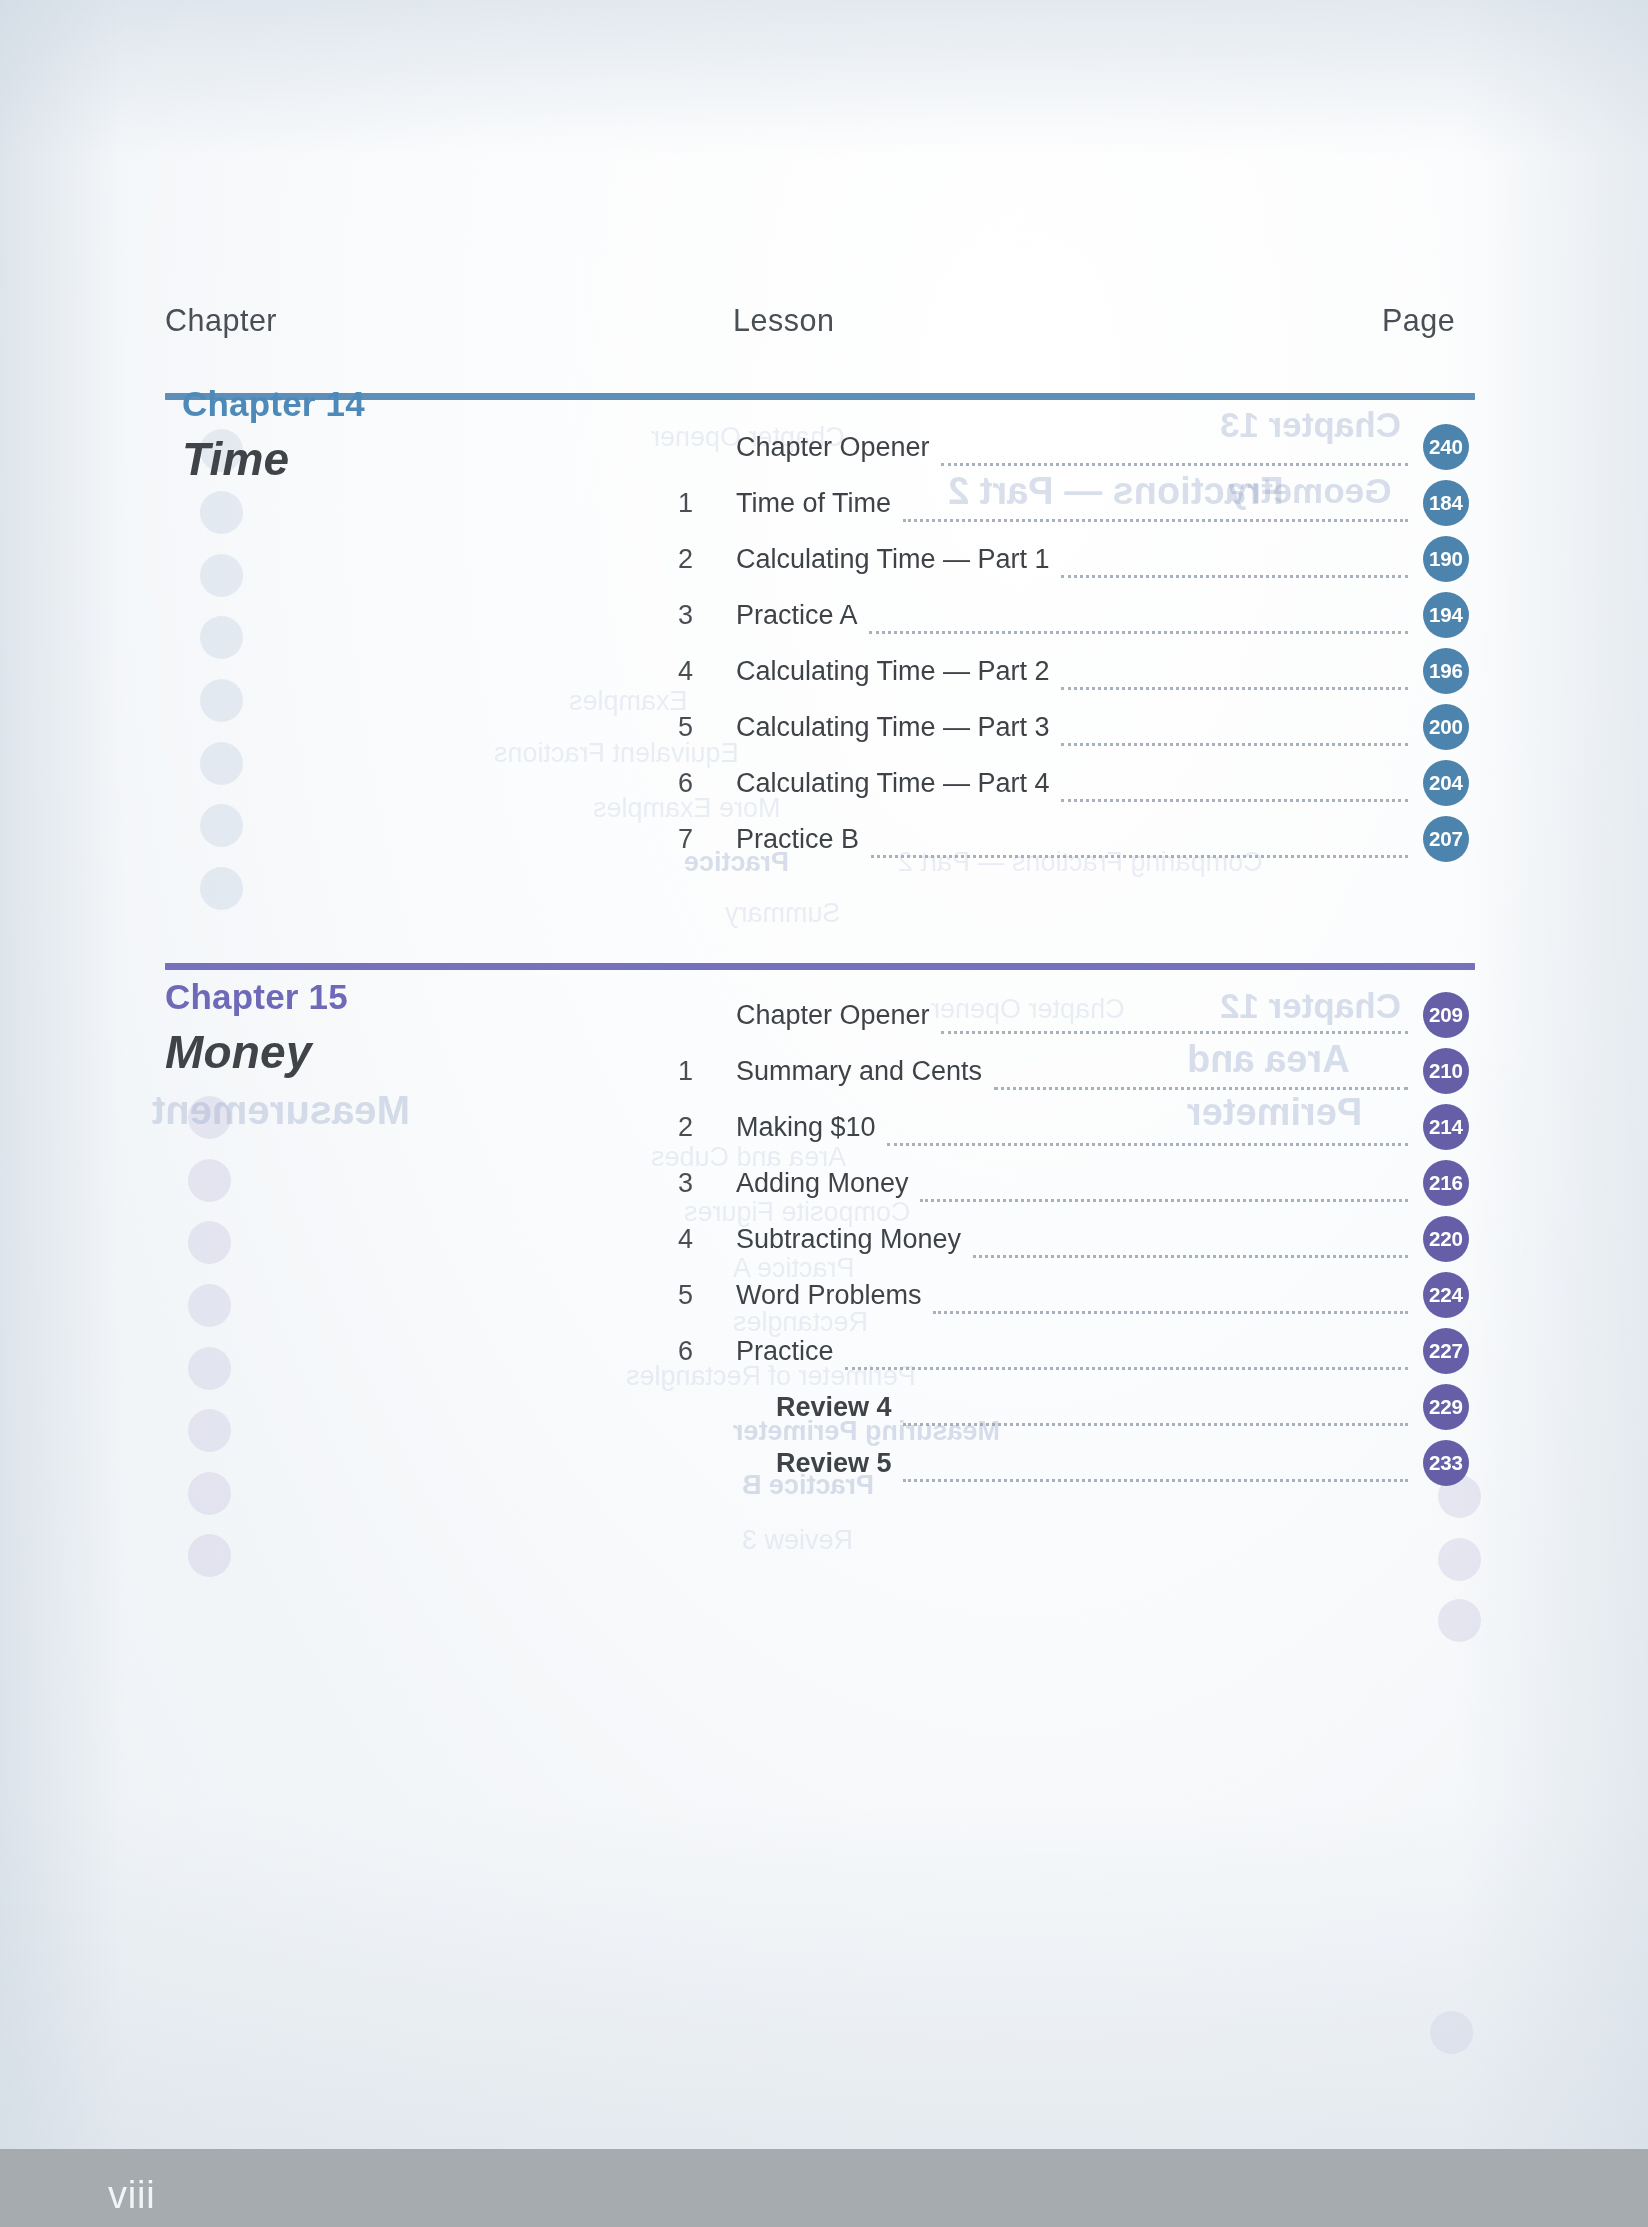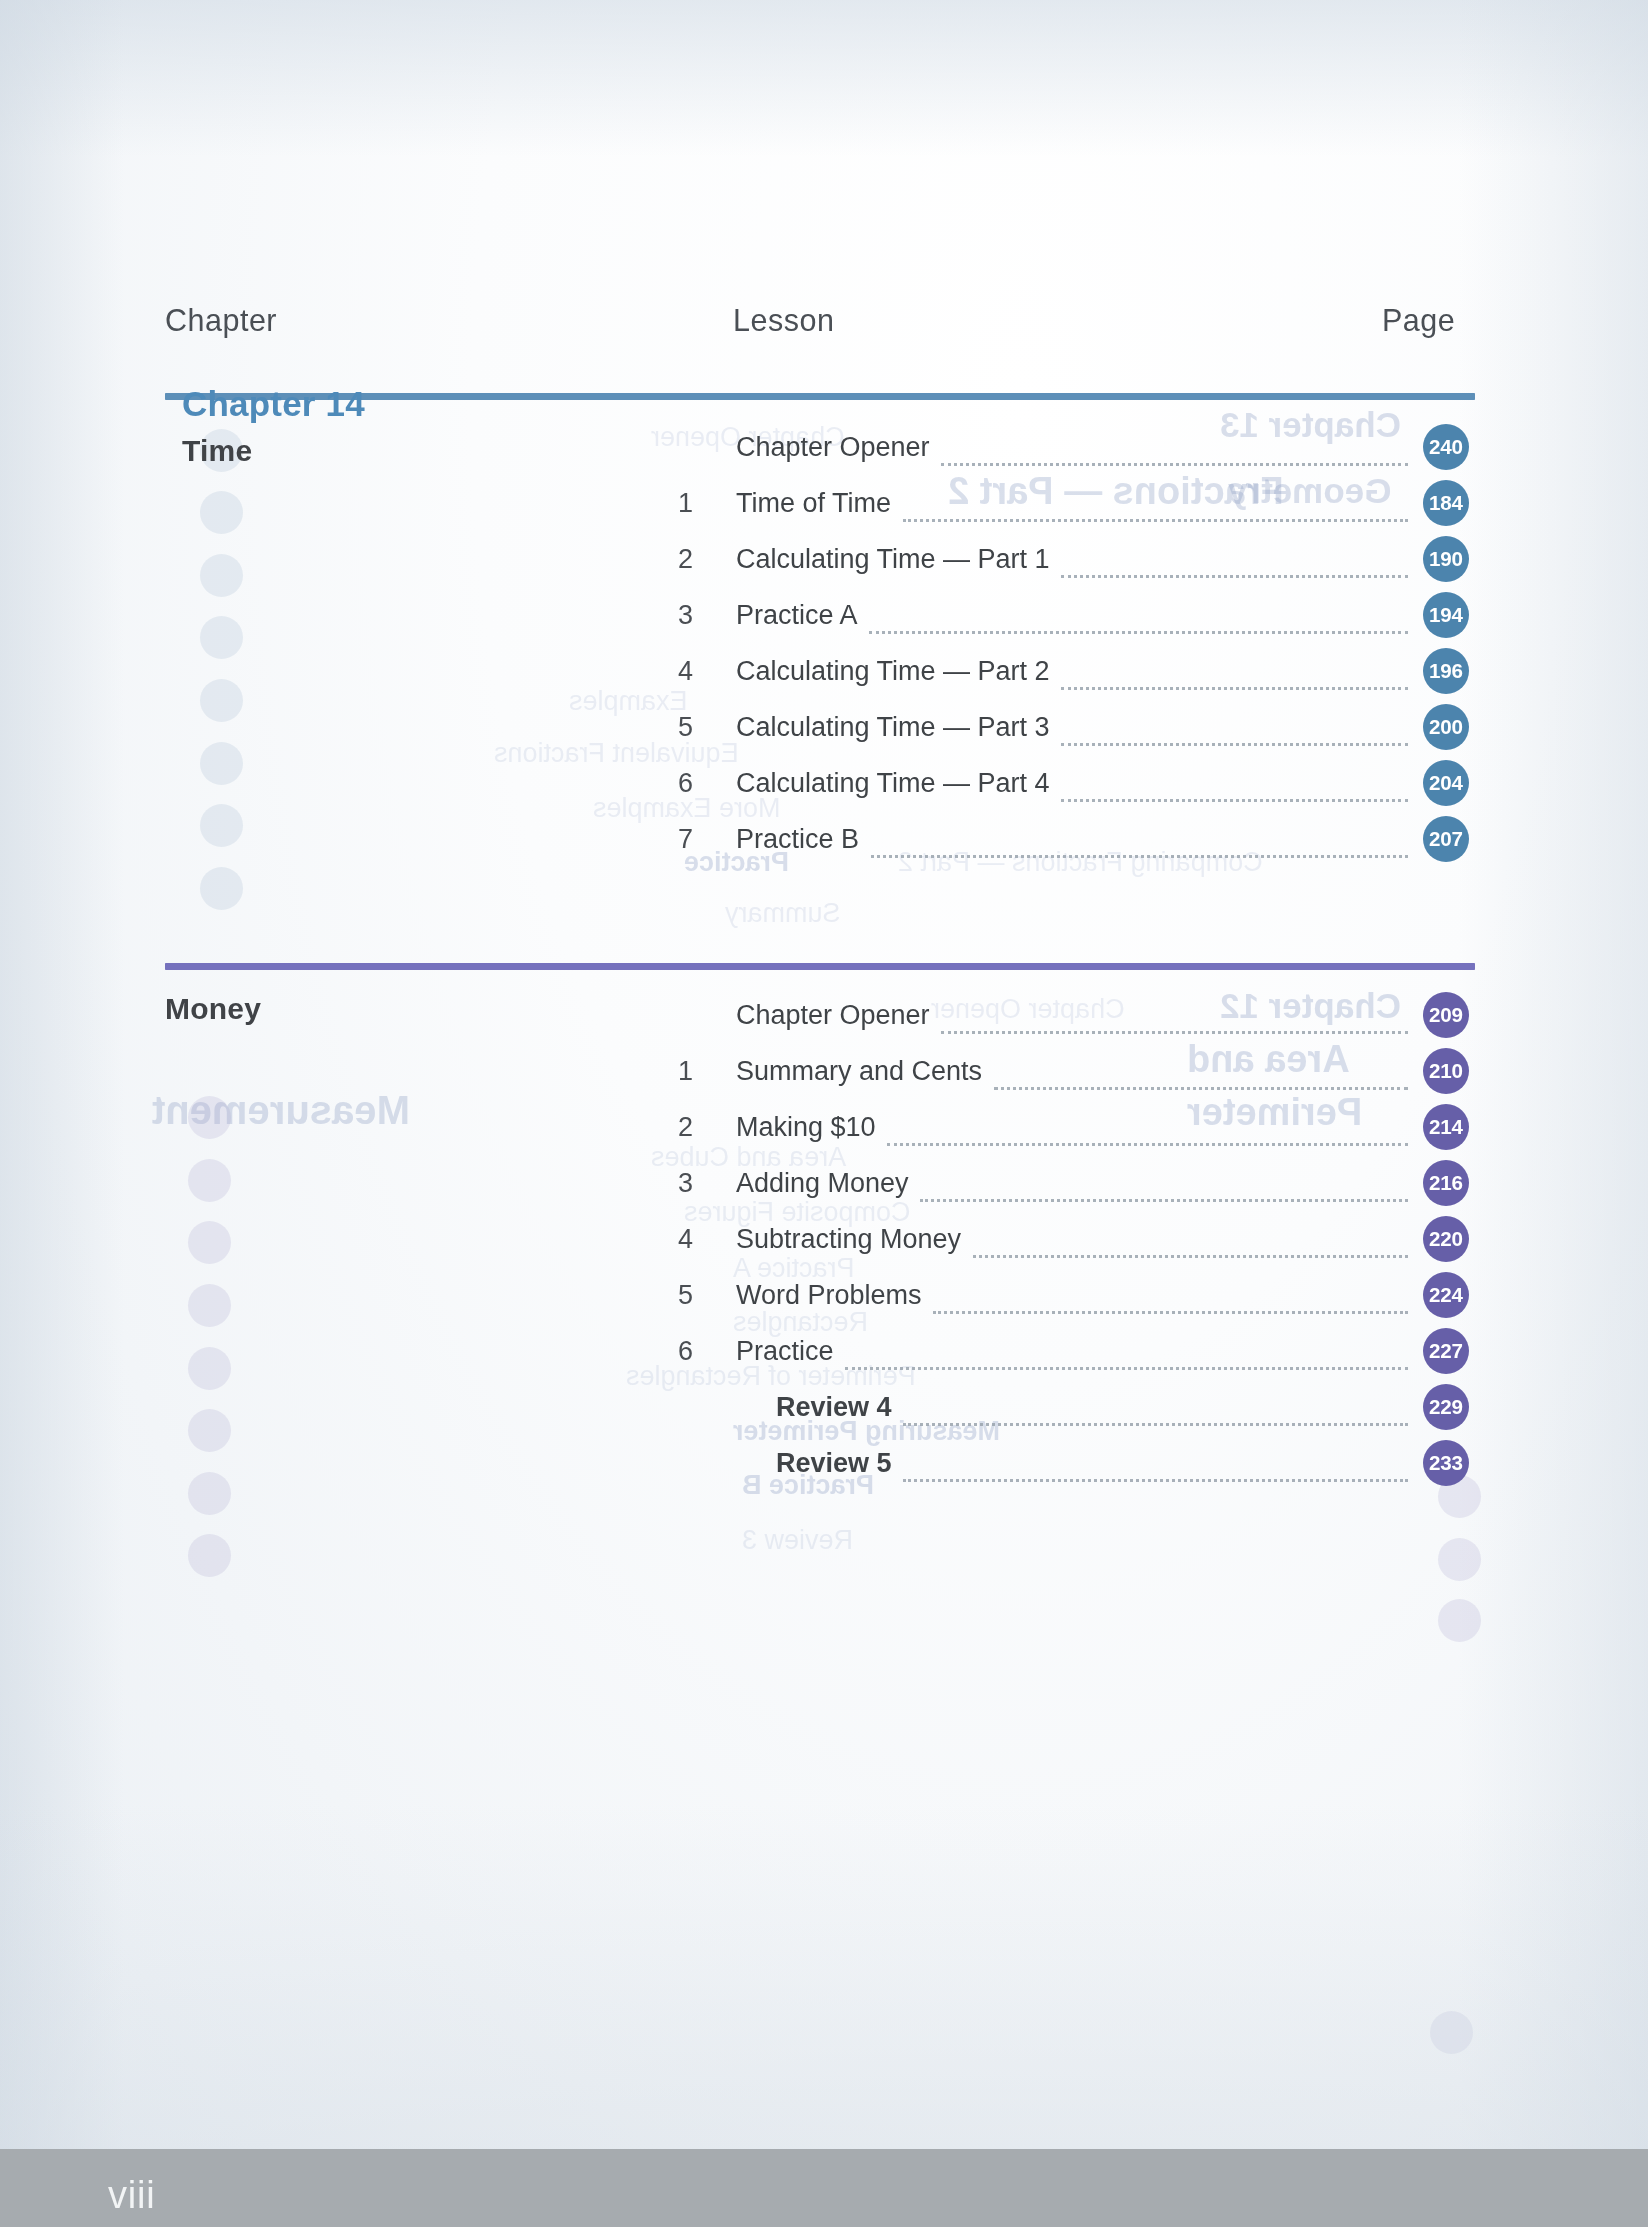--- a/index.html
+++ b/index.html
@@ -93,25 +93,26 @@
     font-size: 35px;
     font-weight: bold;
     letter-spacing: 0.2px;
     line-height: 1.0;
   }
   .chapter-label.blue   { color: #4e8ab9; }
   .chapter-label.purple { color: #6f69b9; }
 
   .chapter-title {
     margin-top: 15px;
-    font-size: 30px;
+    font-size: 46px;
     font-weight: bold;
     color: #404347;
     letter-spacing: 0.2px;
     line-height: 1.0;
+    font-style: italic;
   }
 
   
   .lessons {
     position: absolute;
     left: 678px;
     width: 791px;
   }
   .lessons.ch14 { top: 419px; }
   .lessons.ch15 { top: 987px; }
@@ -241,20 +242,21 @@
 
   <div class="rule blue"></div>
   <div class="rule purple"></div>
 
   <div class="chapter-block ch14">
     <div class="chapter-label blue">Chapter 14</div>
     <div class="chapter-title">Time</div>
   </div>
 
   <div class="chapter-block ch15">
+    <div class="chapter-label purple">Chapter 15</div>
     <div class="chapter-title">Money</div>
   </div>
 
   <div class="lessons ch14" id="lessons-14">
       <div class="row">
         <div class="row-num"></div>
         <div class="row-title">Chapter Opener</div>
         <div class="leader"></div>
         <div class="badge blue">240</div>
       </div>

